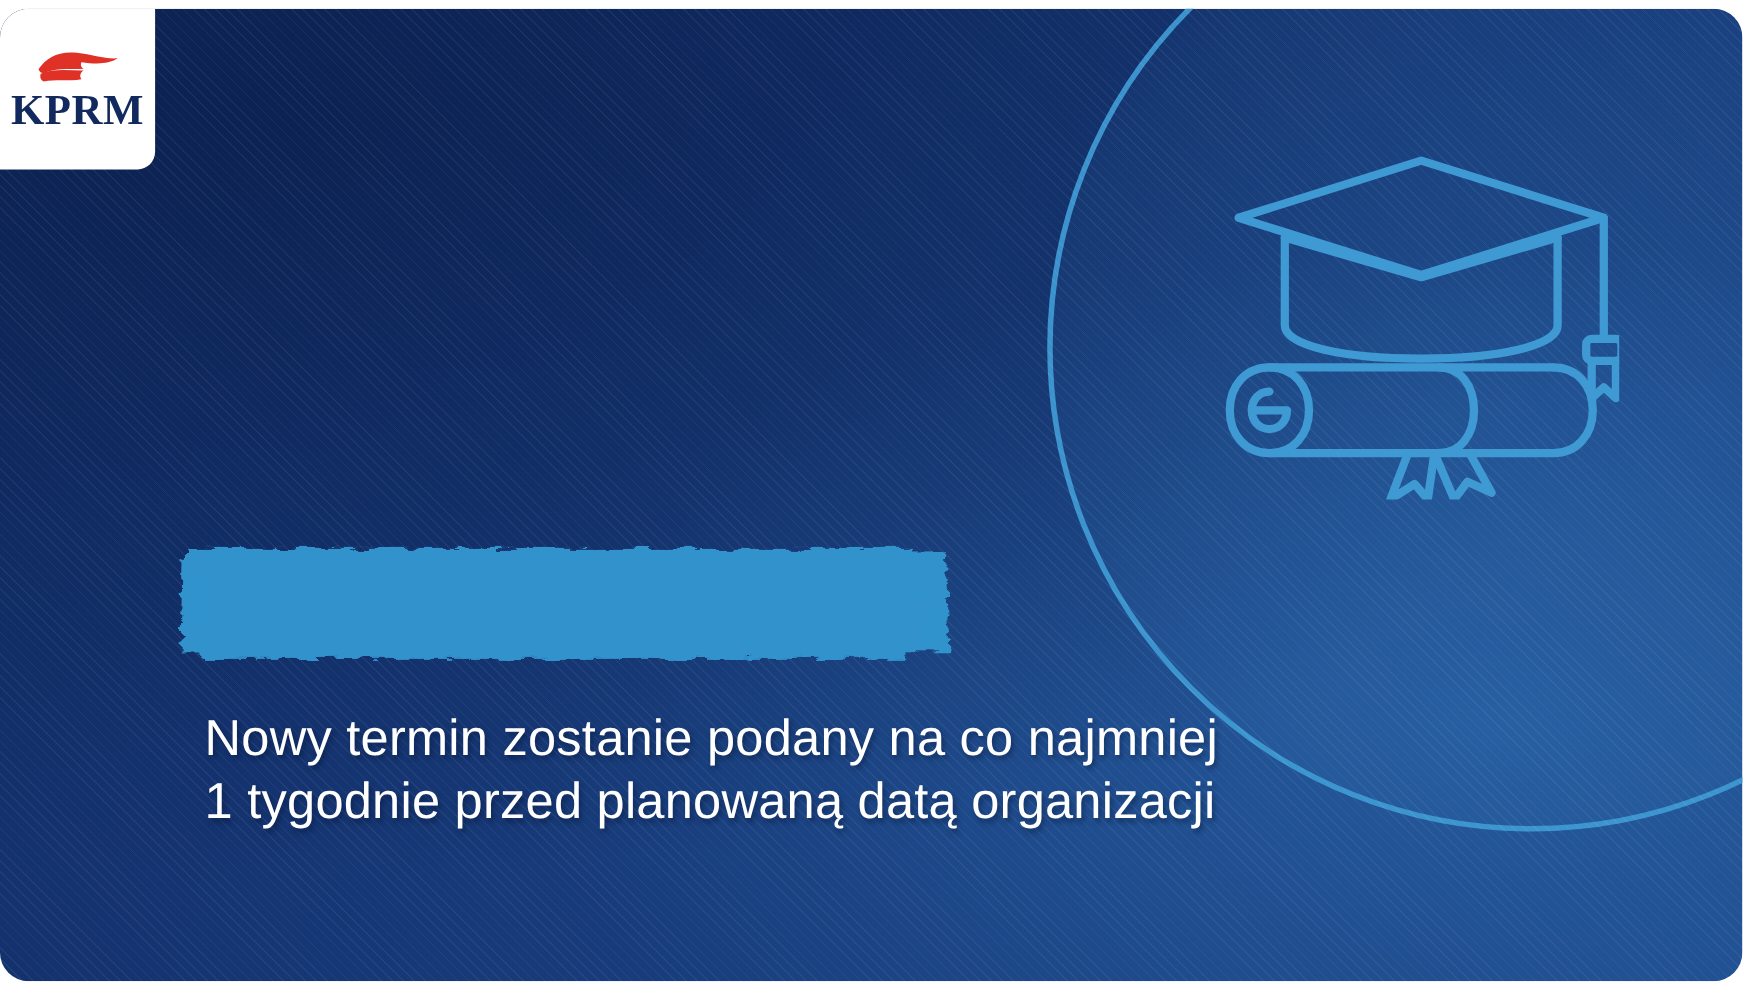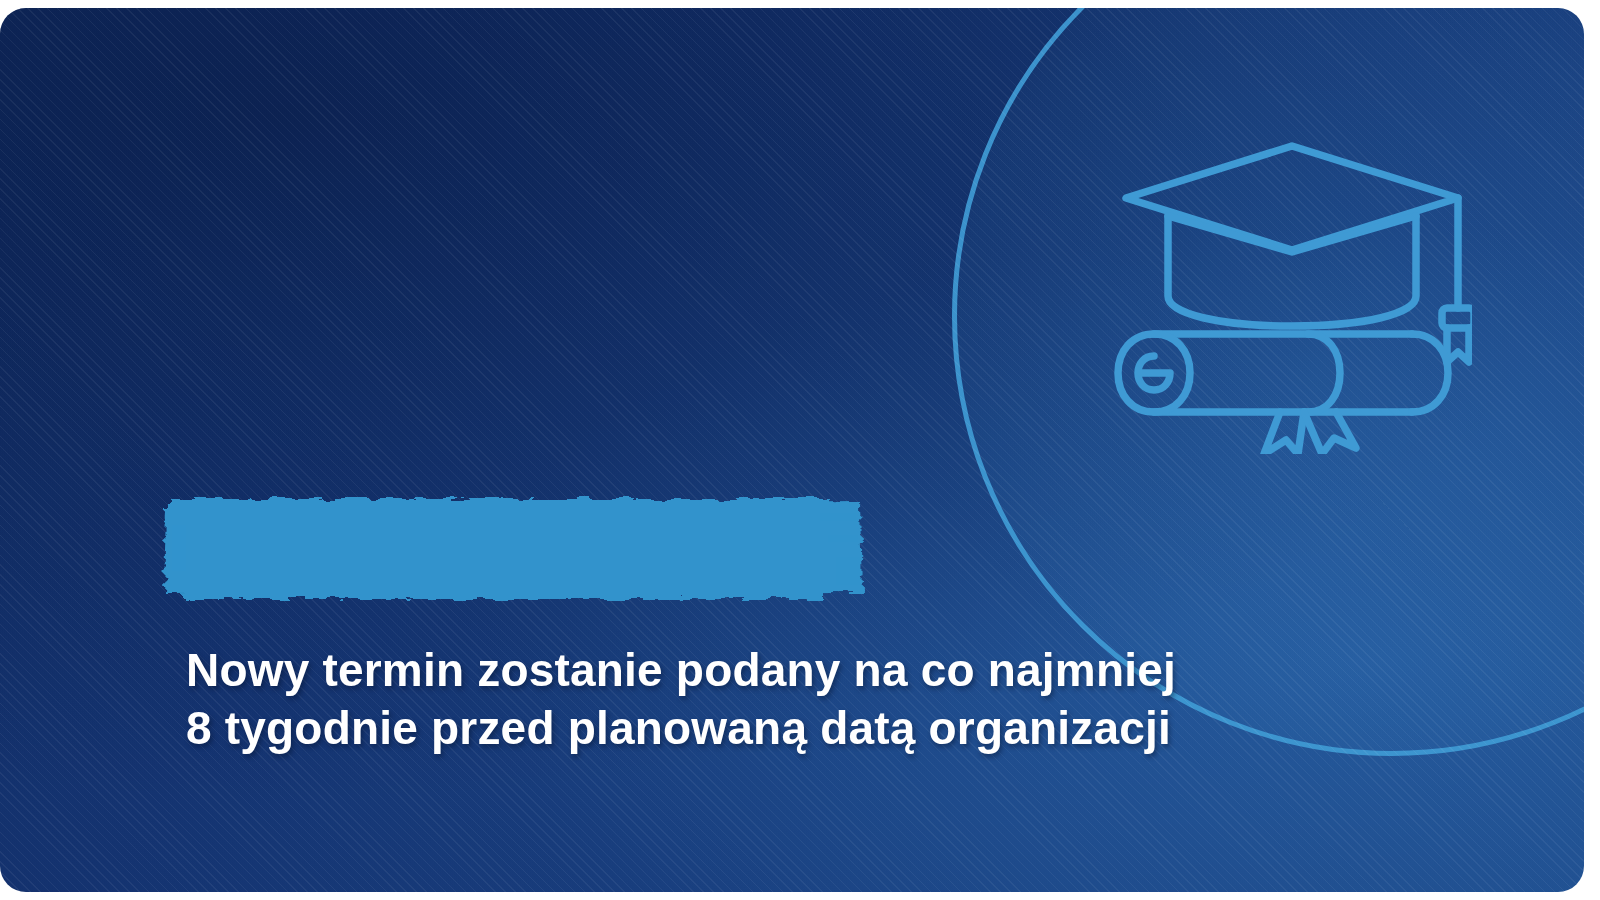--- a/index.html
+++ b/index.html
@@ -126,21 +126,21 @@
     z-index:6;
     font-family:"Liberation Sans","DejaVu Sans",sans-serif;
     font-weight:400;
     font-size:46px;
     line-height:1.26;
     color:#ffffff;
     letter-spacing:0.2px;
     text-shadow:2px 3px 5px rgba(3,14,40,.42);
     max-width:1230px;
   }
-  .subtitle .sline{display:block;white-space:nowrap;font-weight:bold;}
+  .subtitle .sline{display:block;white-space:nowrap;}
 
   
   .grad-icon{
     position:absolute;
     left:1112px; top:116px;
     width:360px; height:330px;
     z-index:6;
   }
 </style>
 </head>
@@ -203,18 +203,27 @@
           <rect x="668" y="40" width="30" height="7"></rect>
           <rect x="12" y="30" width="14" height="46"></rect>
           <rect x="676" y="62" width="24" height="28"></rect>
         </g>
       </svg>
     </div>
 
 
     <div class="subtitle">
       <span class="sline">Nowy termin zostanie podany na co najmniej</span>
-      <span class="sline">8 tygodnie przed planowaną datą organizacji</span>
-    </div>
-
+      <span class="sline">1 tygodnie przed planowaną datą organizacji</span>
+    </div>
+
+    <div class="logo-plate">
+      <span class="logo-flag">
+        <svg viewBox="0 0 78 34" width="78" height="34">
+          <path d="M3 20 C10 9 22 3 38 5 C52 6.5 64 11 75 10 C66 16 54 15 42 13.5 C41 16 41.5 18 44 19.5 C35 20 20 19 12 22 C8 23.5 5 25 3 20 Z" fill="#e03127"></path>
+          <path d="M5 24 C16 19 30 21 44 21 C41 23 40 26 42 29 C31 31 17 29 8 31 C5 30 4 27 5 24 Z" fill="#e03127"></path>
+        </svg>
+      </span>
+      <span class="logo-word">KPRM</span>
+    </div>
 
   </div>
 </div>
 
 </body></html>

